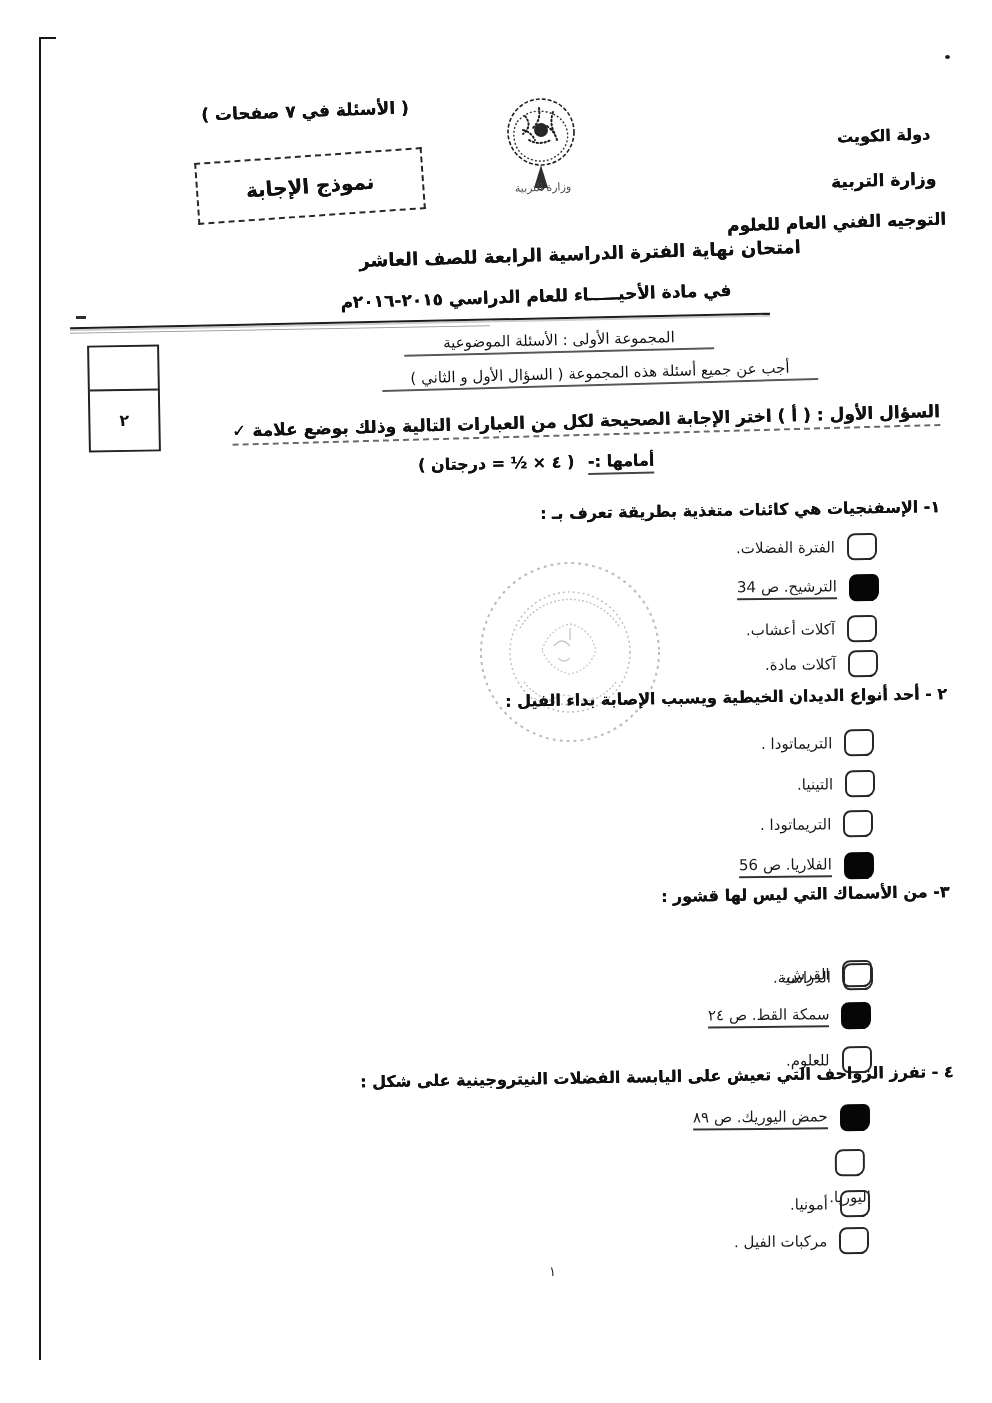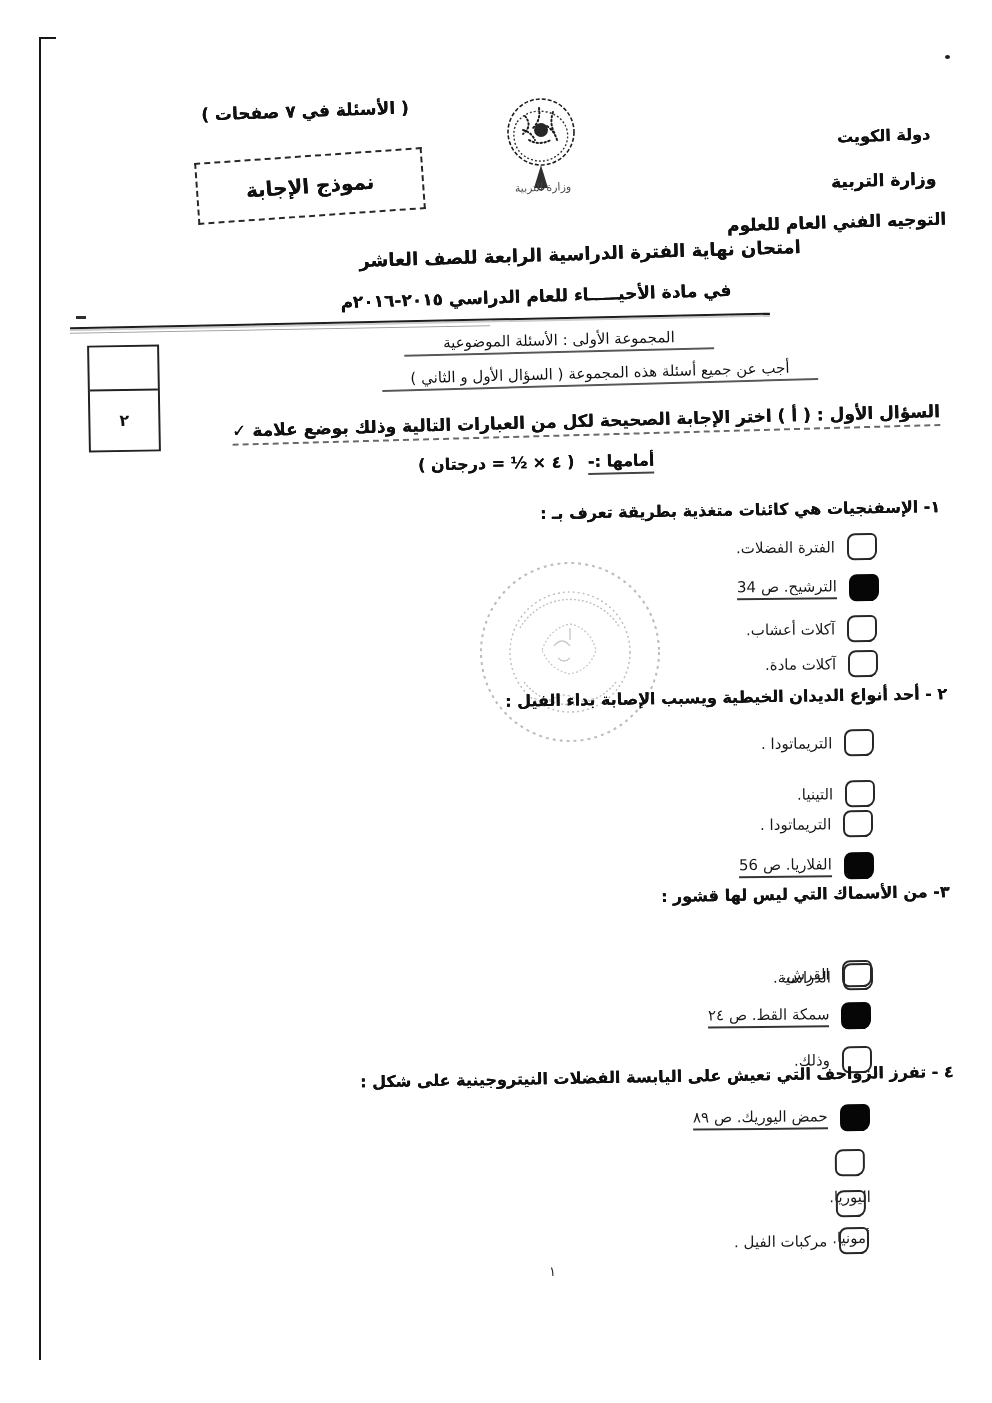--- a/index.html
+++ b/index.html
@@ -154,21 +154,21 @@
   <div class="abs row" style="top:650px; right:114px;">
     <span class="box"></span>
     <span class="opt-label">آكلات مادة.</span>
   </div>
 
   <div class="abs q" style="top:684px; right:45px;">٢ - أحد أنواع الديدان الخيطية ويسبب الإصابة بداء الفيل :</div>
   <div class="abs row" style="top:729px; right:118px;text-align:right;">
     <span class="box"></span>
     <span class="opt-label">التريماتودا .</span>
   </div>
-  <div class="abs row" style="top:770px; right:117px;margin-top:10px;">
+  <div class="abs row" style="top:770px; right:117px;">
     <span class="box"></span>
     <span class="opt-label">التينيا.</span>
   </div>
   <div class="abs row" style="top:810px; right:119px;">
     <span class="box"></span>
     <span class="opt-label">التريماتودا .</span>
   </div>
   <div class="abs row checked" style="top:852px; right:118px;">
     <span class="box"></span>
     <span class="opt-label">الفلاريا. ص 56</span>
@@ -182,33 +182,33 @@
   <div class="abs row" style="top:963px; right:119px;">
     <span class="box"></span>
     <span class="opt-label">الدراسية.</span>
   </div>
   <div class="abs row checked" style="top:1002px; right:121px;">
     <span class="box"></span>
     <span class="opt-label">سمكة القط. ص ٢٤</span>
   </div>
   <div class="abs row" style="top:1046px; right:120px;">
     <span class="box"></span>
-    <span class="opt-label">وذلك.</span>
+    <span class="opt-label">للعلوم.</span>
   </div>
 
   <div class="abs q" style="top:1062px; right:38px;">٤ - تفرز الزواحف التي تعيش على اليابسة الفضلات النيتروجينية على شكل :</div>
   <div class="abs row checked" style="top:1104px; right:122px;">
     <span class="box"></span>
     <span class="opt-label">حمض اليوريك. ص ٨٩</span>
   </div>
   <div class="abs row" style="top:1149px; right:121px;flex-direction:column;">
     <span class="box"></span>
     <span class="opt-label">اليوريا.</span>
   </div>
-  <div class="abs row" style="top:1190px; right:122px;flex-direction:column;">
+  <div class="abs row" style="top:1190px; right:122px;">
     <span class="box"></span>
     <span class="opt-label">أمونيا.</span>
   </div>
   <div class="abs row" style="top:1227px; right:123px;">
     <span class="box"></span>
     <span class="opt-label">مركبات الفيل .</span>
   </div>
 
   <div class="abs footer-num">١</div>
 </div>

